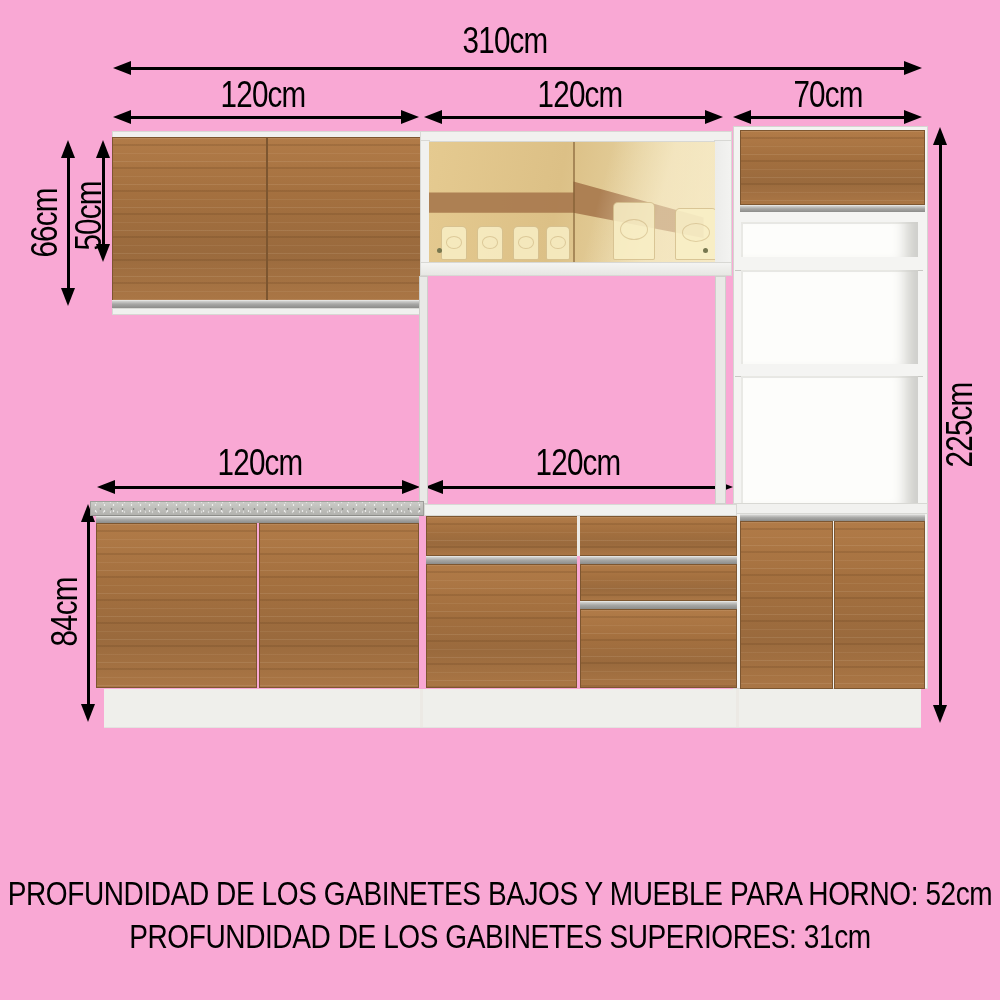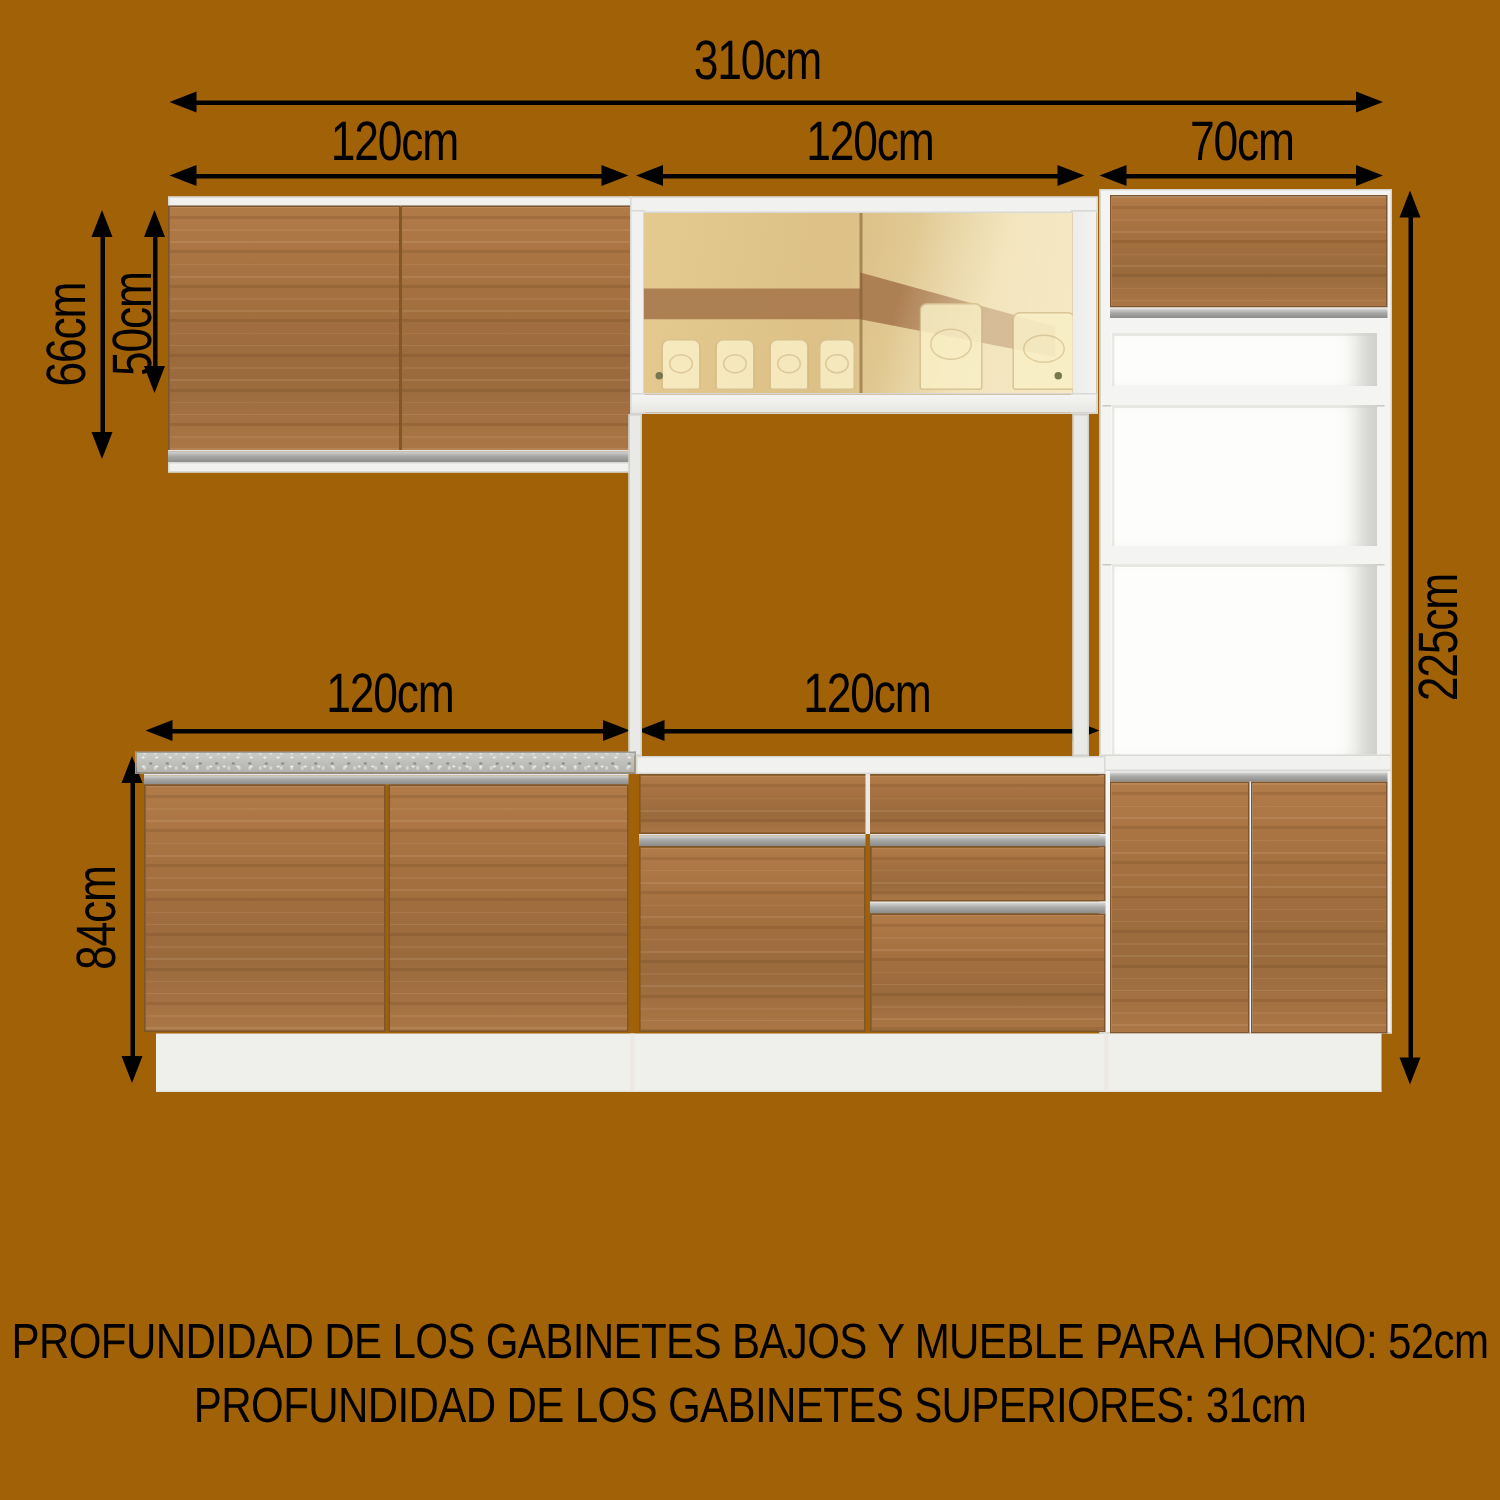--- a/index.html
+++ b/index.html
@@ -1,16 +1,16 @@
 <!DOCTYPE html>
 <html><head>
 <meta charset="utf-8">
 <style>
   html,body{margin:0;padding:0;background:#fff;}
-  #stage{position:relative;width:1000px;height:1000px;background:#a16207;overflow:hidden;
+  #stage{position:relative;width:1000px;height:1000px;background:#f9a8d4;overflow:hidden;
          font-family:"Liberation Sans",sans-serif;}
   .abs{position:absolute;}
 
   
   .dim{position:absolute;font-size:37px;letter-spacing:-1px;color:#000;white-space:nowrap;
        transform:translate(-50%,-50%) scaleX(.8);line-height:1;}
   .dim.rot{transform:translate(-50%,-50%) rotate(-90deg) scaleX(.8);}
 
   .dah{position:absolute;height:16px;
        background:linear-gradient(#000,#000) no-repeat center/calc(100% - 28px) 3px;}

